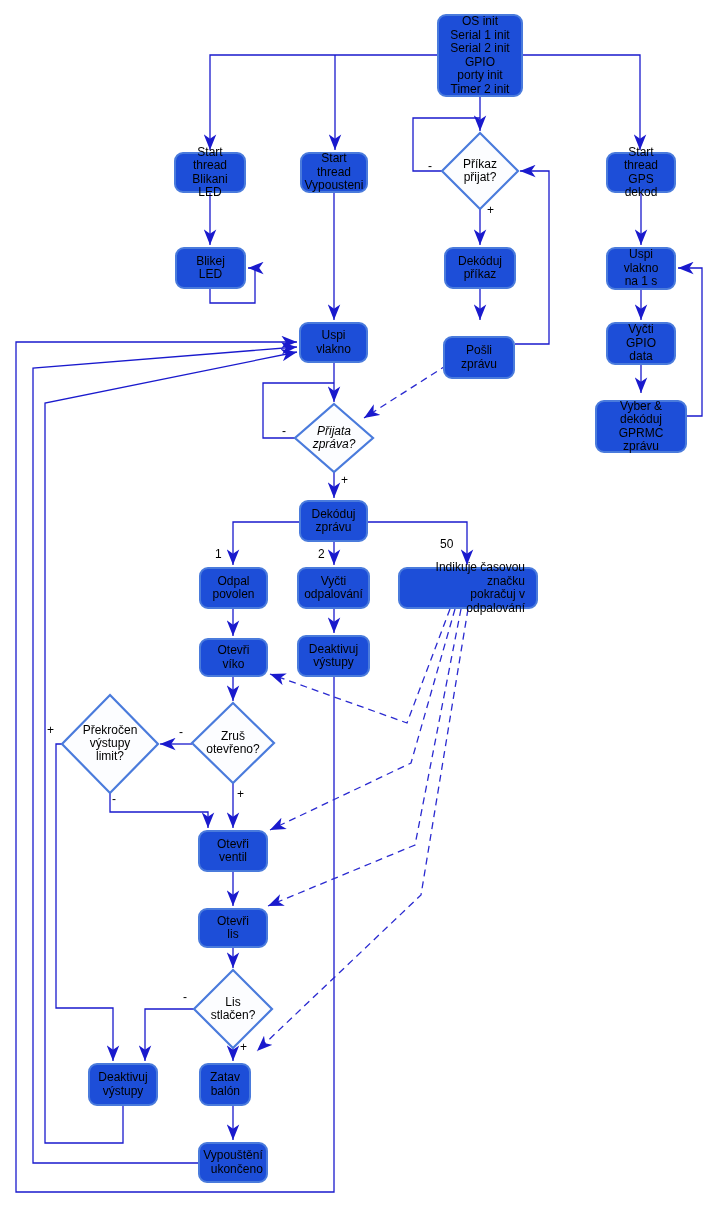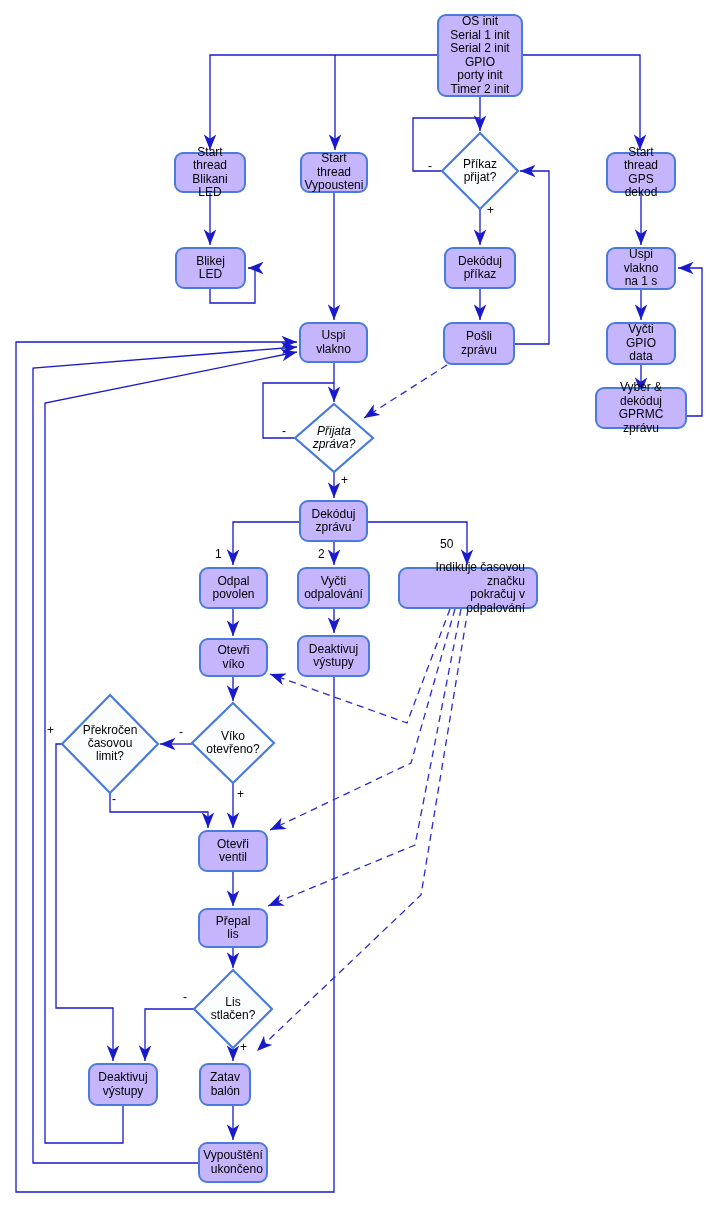--- a/index.html
+++ b/index.html
@@ -3,21 +3,21 @@
 <meta charset="utf-8">
 <style>
   html,body{margin:0;padding:0;background:#ffffff;}
   .canvas{
     position:relative;width:722px;height:1210px;background:#ffffff;
     font-family:"Liberation Sans",sans-serif;color:#000;overflow:hidden;
   }
   svg.wires{position:absolute;left:0;top:0;width:722px;height:1210px;}
   .node{
     position:absolute;box-sizing:border-box;
-    border:2px solid #4a7bdc;border-radius:9px;background:#c4b5fd;
+    border:2px solid #4a7bdc;border-radius:9px;background:#1d4ed8;
     display:flex;align-items:center;justify-content:center;
     text-align:center;font-size:12px;line-height:13.5px;
     white-space:pre-line;padding:11px;
   }
   .dlabel{
     position:absolute;text-align:center;font-size:12px;line-height:13px;
     white-space:pre-line;pointer-events:none;
   }
   .elabel{position:absolute;font-size:12px;line-height:12px;}
 </style>
@@ -108,55 +108,55 @@
 Blikani LED</div>
   <div class="node" style="left:300px;top:152px;width:68px;height:41px;">Start thread
 Vypousteni</div>
   <div class="node" style="left:606px;top:152px;width:70px;height:41px;">Start thread
 GPS dekod</div>
   <div class="node" style="left:175px;top:247px;width:71px;height:42px;">Blikej LED</div>
   <div class="node" style="left:444px;top:247px;width:72px;height:42px;">Dekóduj
 příkaz</div>
   <div class="node" style="left:606px;top:247px;width:70px;height:43px;">Uspi vlakno
 na 1 s</div>
-  <div class="node" style="left:443px;top:322px;width:72px;height:43px;">Pošli
+  <div class="node" style="left:443px;top:336px;width:72px;height:43px;">Pošli
 zprávu</div>
   <div class="node" style="left:299px;top:322px;width:69px;height:41px;">Uspi vlakno</div>
   <div class="node" style="left:606px;top:322px;width:70px;height:43px;">Vyčti GPIO
 data</div>
-  <div class="node" style="left:595px;top:387px;width:92px;height:42px;">Vyber &amp; dekóduj
+  <div class="node" style="left:595px;top:400px;width:92px;height:53px;">Vyber &amp; dekóduj
 GPRMC zprávu</div>
   <div class="node" style="left:299px;top:500px;width:69px;height:42px;">Dekóduj
 zprávu</div>
   <div class="node" style="left:199px;top:567px;width:69px;height:42px;">Odpal
 povolen</div>
   <div class="node" style="left:297px;top:567px;width:73px;height:42px;">Vyčti
 odpalování</div>
   <div class="node" style="left:398px;top:567px;width:140px;height:42px;text-align:right;">Indikuje časovou značku
 pokračuj v odpalování</div>
   <div class="node" style="left:199px;top:638px;width:69px;height:39px;">Otevři víko</div>
   <div class="node" style="left:297px;top:635px;width:73px;height:42px;">Deaktivuj
 výstupy</div>
   <div class="node" style="left:198px;top:830px;width:70px;height:42px;">Otevři ventil</div>
-  <div class="node" style="left:198px;top:908px;width:70px;height:40px;">Přepal lis</div>
+  <div class="node" style="left:198px;top:908px;width:70px;height:40px;">Otevři lis</div>
   <div class="node" style="left:88px;top:1063px;width:70px;height:43px;">Deaktivuj
 výstupy</div>
   <div class="node" style="left:199px;top:1063px;width:52px;height:43px;text-align:right;">Zatav
 balón</div>
   <div class="node" style="left:198px;top:1142px;width:70px;height:41px;text-align:right;">Vypouštění
 ukončeno</div>
 
   <div class="dlabel" style="left:440px;top:158px;width:80px;">Příkaz
 přijat?</div>
   <div class="dlabel" style="left:294px;top:425px;width:80px;font-style:italic;">Přijata
 zpráva?</div>
-  <div class="dlabel" style="left:193px;top:730px;width:80px;">Víko
+  <div class="dlabel" style="left:193px;top:730px;width:80px;">Zruš
 otevřeno?</div>
   <div class="dlabel" style="left:70px;top:724px;width:80px;">Překročen
-časovou
+výstupy
 limit?</div>
   <div class="dlabel" style="left:193px;top:996px;width:80px;">Lis
 stlačen?</div>
 
   <span class="elabel" style="left:428px;top:160px;">-</span>
   <span class="elabel" style="left:487px;top:204px;">+</span>
   <span class="elabel" style="left:282px;top:425px;">-</span>
   <span class="elabel" style="left:341px;top:474px;">+</span>
   <span class="elabel" style="left:215px;top:548px;">1</span>
   <span class="elabel" style="left:318px;top:548px;">2</span>

